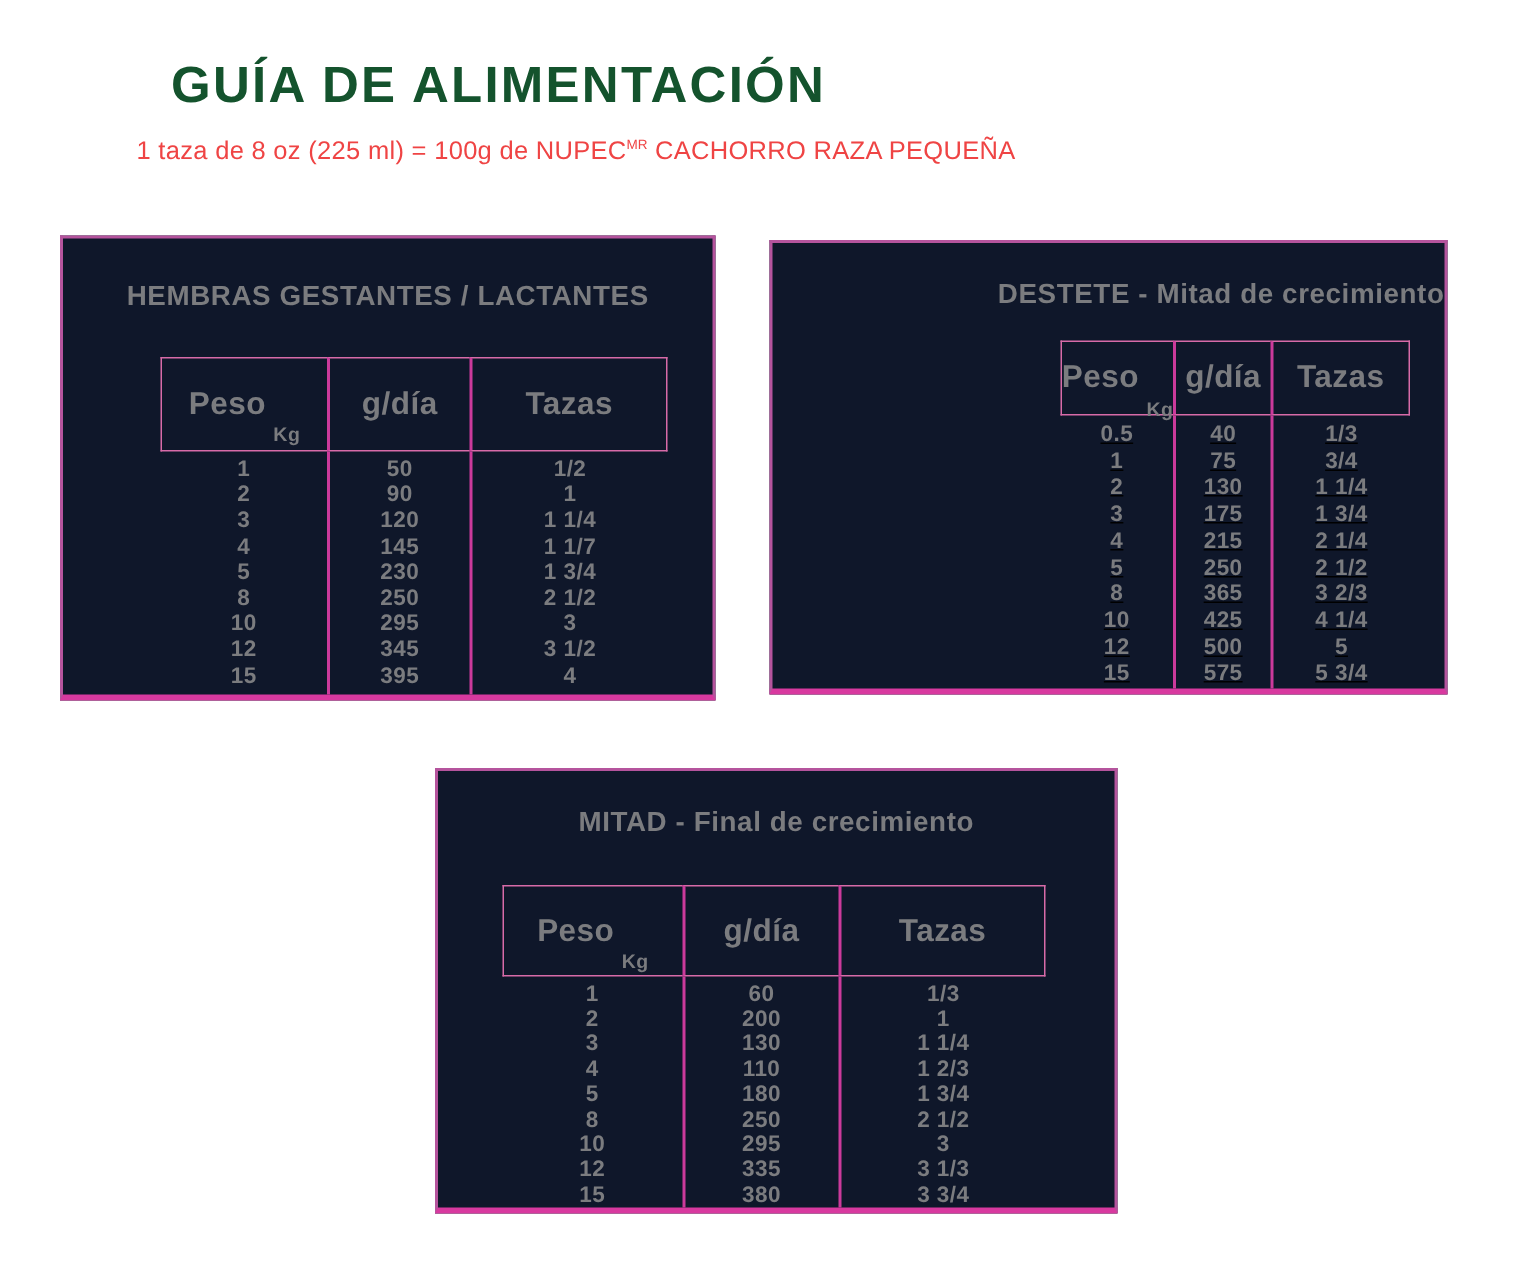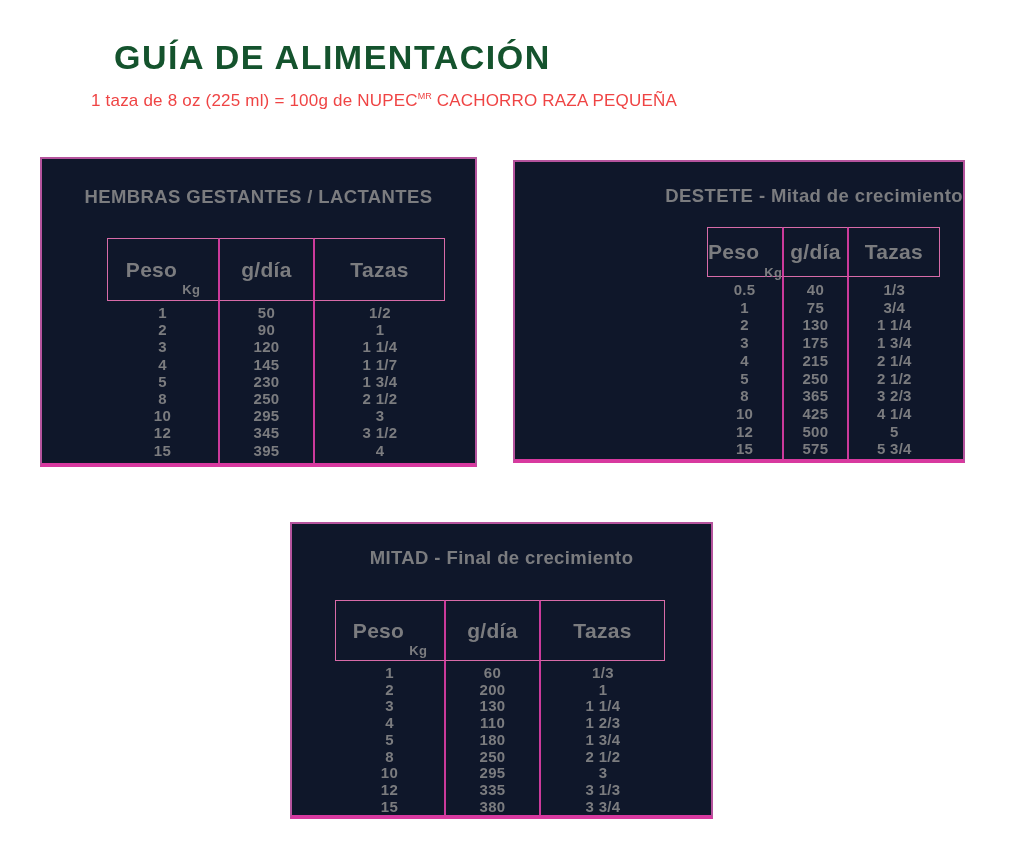--- a/index.html
+++ b/index.html
@@ -33,21 +33,21 @@
   .card {
     position: absolute;
     background: #0f172a;
     border: 2px solid #b5549d;
     border-bottom: 4px solid #d8399f;
     display: flex;
     flex-direction: column;
   }
   .card1 { left: 40px;  top: 157px; width: 437px; height: 310px; }
   .card2 { left: 513px; top: 160px; width: 452px; height: 303px; align-items: flex-end; }
-  .card3 { left: 290px; top: 512px; width: 423px; height: 297px; margin-top: 10px; }
+  .card3 { left: 290px; top: 512px; width: 455px; height: 297px; }
 
   .card-title {
     text-align: center;
     font-size: 18.5px;
     font-weight: 700;
     color: #7b7c7f;
     letter-spacing: 0.4px;
   }
   .card1 .card-title { padding-top: 27px; }
   .card2 .card-title { padding-top: 23px; }
@@ -81,21 +81,21 @@
     font-weight: 700;
     margin-left: 5px;
     position: relative;
     top: 20px;
   }
   .tcol {
     text-align: center;
     overflow: hidden;
   }
   .card1 .tcol { padding-top: 3px; }
-  .card2 .tcol { padding-top: 4px; }
+  .card2 .tcol { padding-top: 4px; text-decoration: underline; }
   .card3 .tcol { padding-top: 4px; }
   .cell {
     font-size: 15px;
     font-weight: 700;
     color: #7b7c7f;
     letter-spacing: 0.3px;
   }
   .card1 .cell { line-height: 17.2px; }
   .card2 .cell { line-height: 17.7px; }
   .card3 .cell { line-height: 16.7px; }

